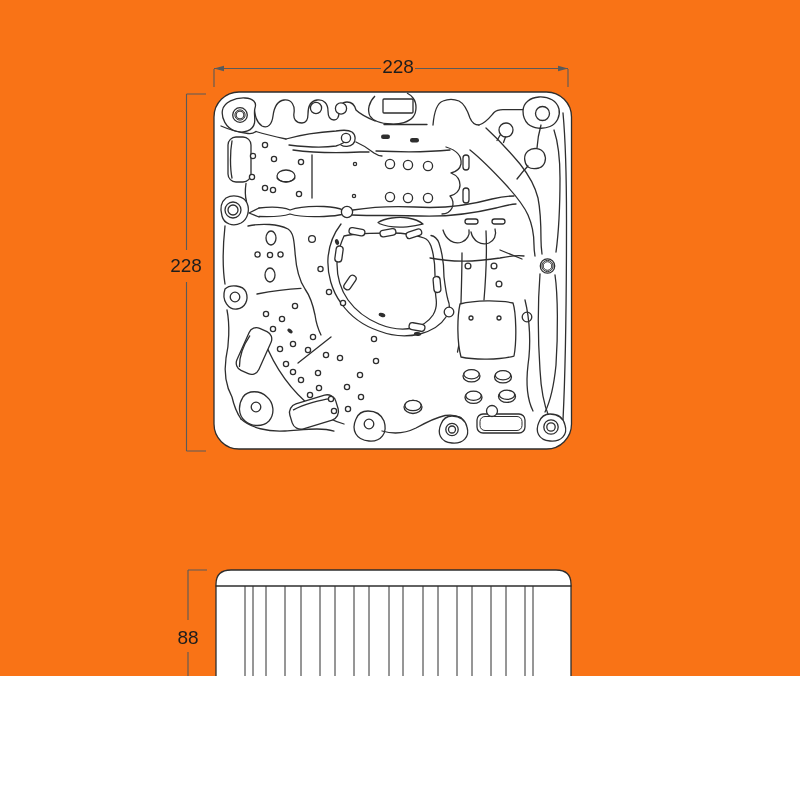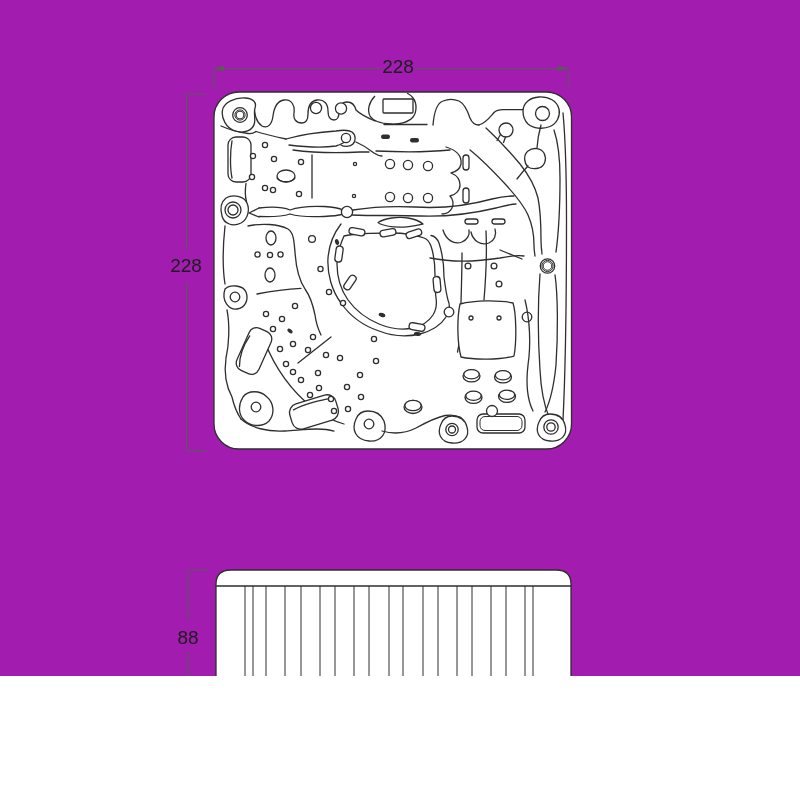--- a/index.html
+++ b/index.html
@@ -1,16 +1,16 @@
 <!DOCTYPE html>
 <html><head>
 <meta charset="utf-8">
 <style>
 html,body{margin:0;padding:0;background:#ffffff;}
-#page{width:800px;height:676px;position:relative;background:#a21caf;font-family:"Liberation Sans",sans-serif;-webkit-font-smoothing:antialiased;}
+#page{width:800px;height:676px;position:relative;background:#f97316;font-family:"Liberation Sans",sans-serif;-webkit-font-smoothing:antialiased;}
 svg{display:block;}
 .dim{stroke:#5a5a5a;stroke-width:1.1;fill:none;}
 .ln{stroke:#2e2e2e;stroke-width:1.3;fill:none;stroke-linecap:round;stroke-linejoin:round;}
 .lnf{stroke:#2e2e2e;stroke-width:1.3;fill:#ffffff;stroke-linejoin:round;}
 .thin{stroke:#2e2e2e;stroke-width:1.0;fill:none;}
 .txt{fill:#1d1d1d;font-size:19px;font-family:"Liberation Sans",sans-serif;}
 </style>
 </head>
 <body>
 <div id="page">

